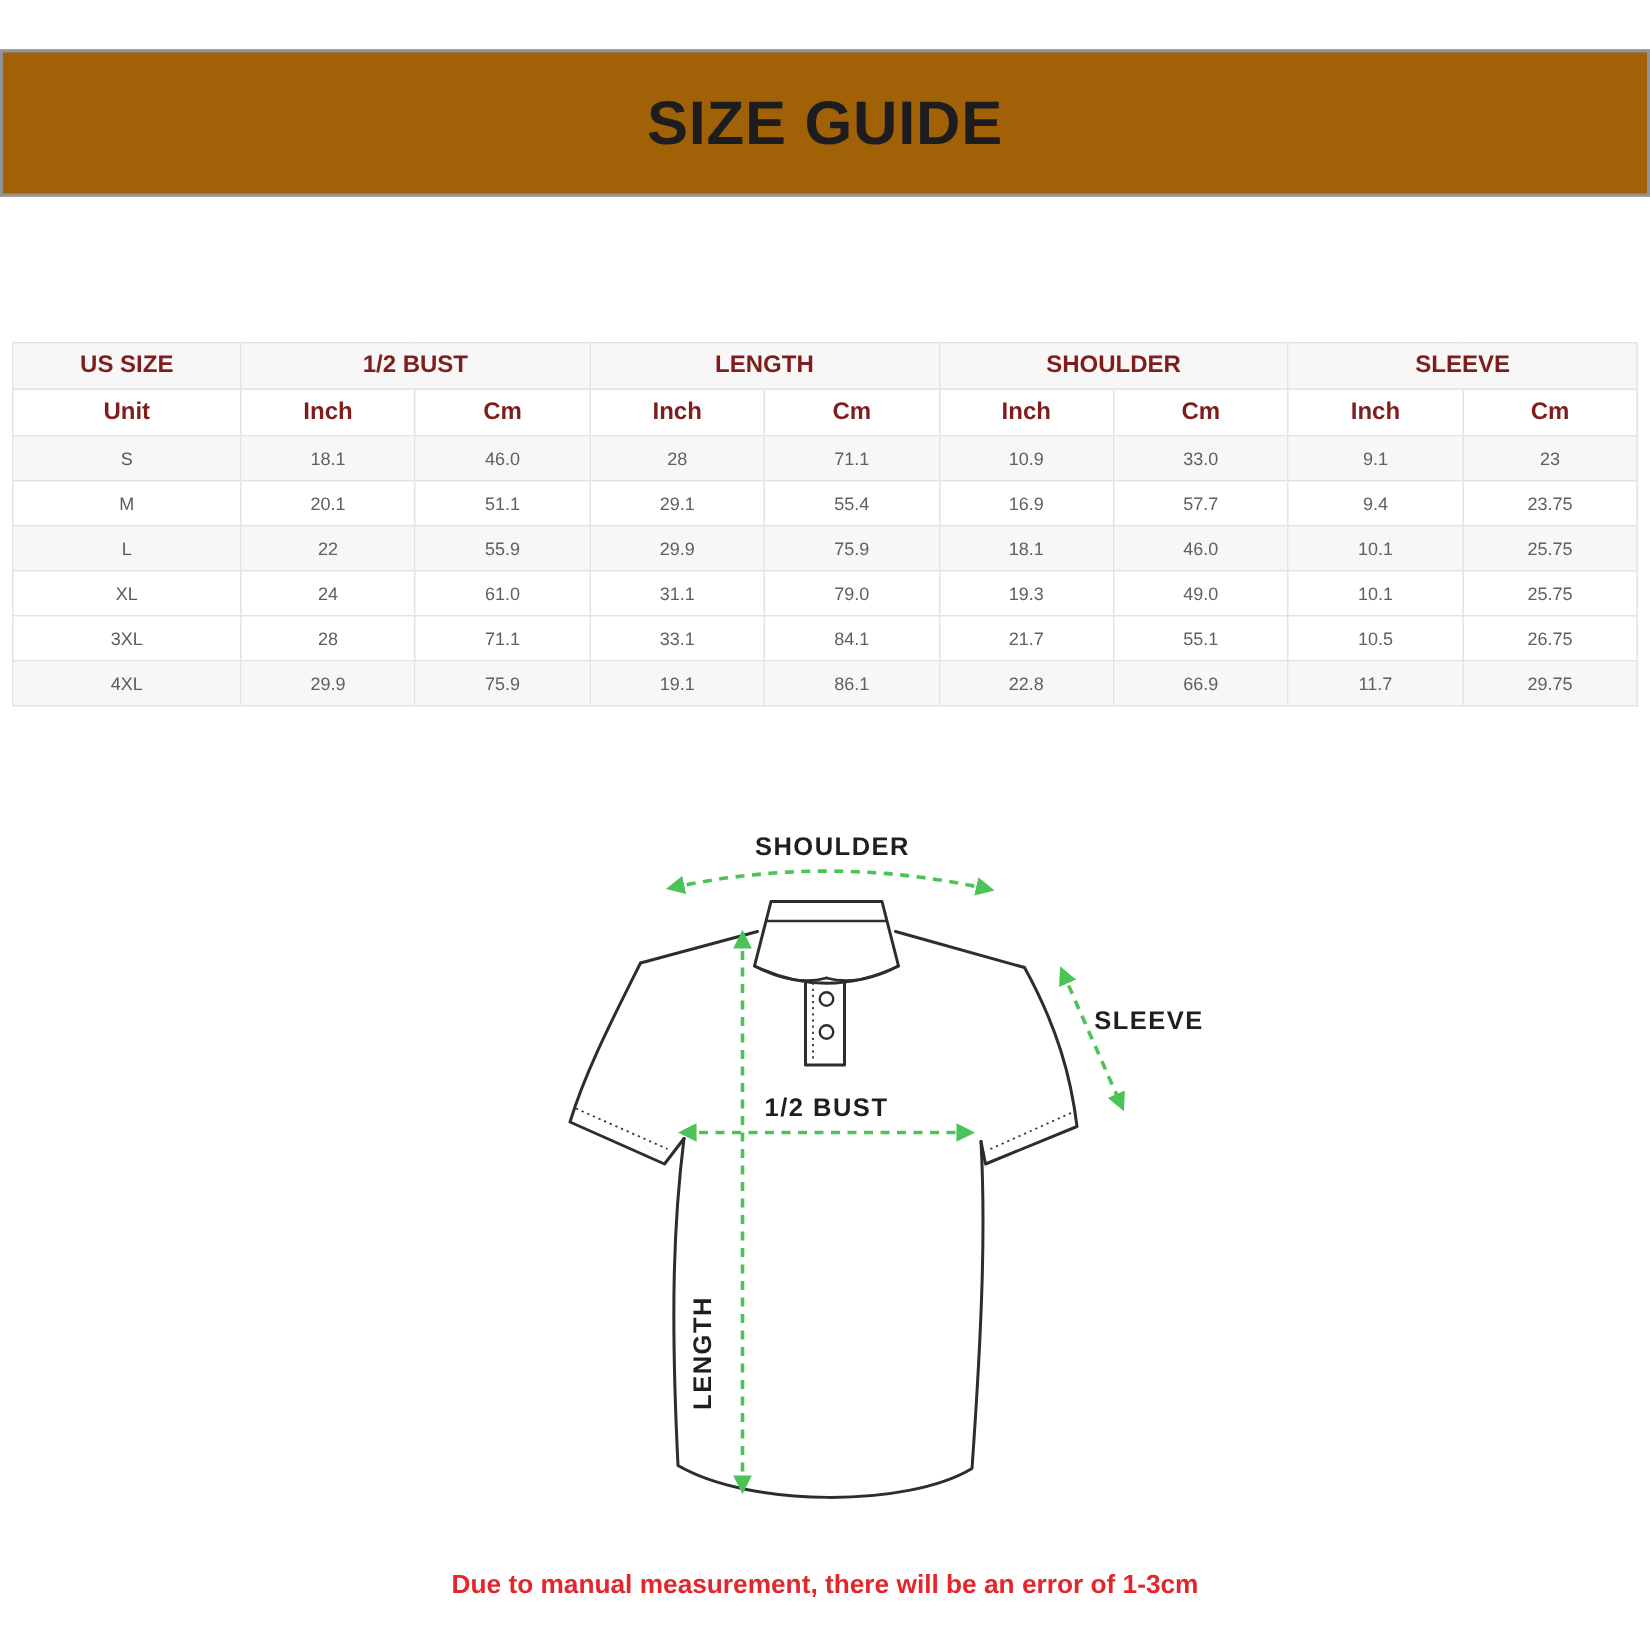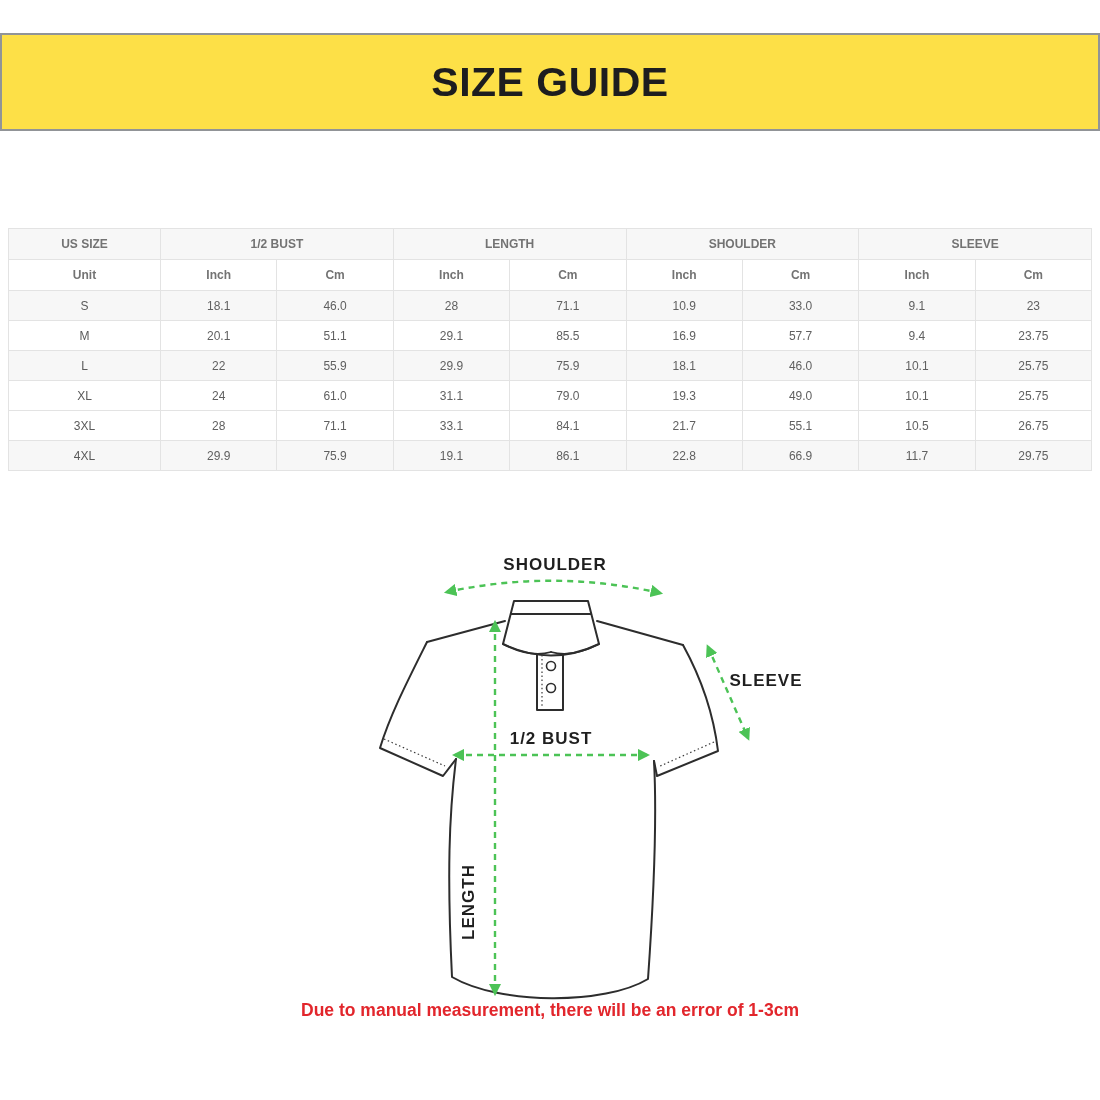--- a/index.html
+++ b/index.html
@@ -1,41 +1,41 @@
 <!DOCTYPE html>
 <html><head>
 <meta charset="utf-8">
 <style>
   html,body{margin:0;padding:0;background:#fff;}
   body{width:1100px;height:1100px;position:relative;font-family:"Liberation Sans","DejaVu Sans",sans-serif;overflow:hidden;}
 
   
-  .banner{position:absolute;left:0;top:33px;width:1096px;height:94px;background:#fde047;
+  .banner{position:absolute;left:0;top:33px;width:1096px;height:94px;background:#a16207;
           border:2px solid #919497;display:flex;align-items:center;justify-content:center;}
   .banner h1{margin:0;font-size:41px;font-weight:800;color:#1d1d1f;letter-spacing:.5px;}
 
   
   .size-table-wrap{position:absolute;left:8px;top:228px;width:1084px;}
   table.size-table{border-collapse:collapse;width:1084px;table-layout:fixed;}
   .size-table td,.size-table th{border:1px solid #e3e3e3;text-align:center;vertical-align:middle;
       font-size:12px;color:#606060;height:27px;padding:1px 2px;overflow:hidden;white-space:nowrap;}
-  .size-table th{font-weight:bold;color:#737373;font-size:12px;height:28px;}
+  .size-table th{font-weight:bold;color:#7f1d1d;font-size:16px;height:28px;}
   tr.group-head th{background:#f7f7f7;}
   tr.unit-row th{background:#ffffff;}
   tr.data-row.striped td{background:#f7f7f7;}
   tr.data-row td:first-child{color:#5a5a5a;}
 
   
   .diagram{position:absolute;left:370px;top:545px;width:470px;height:480px;}
   .diagram svg{display:block;}
   .measure-label{font-family:"Liberation Sans","DejaVu Sans",sans-serif;font-weight:bold;font-size:17px;
       fill:#1f1f1f;letter-spacing:1px;}
 
   
-  .disclaimer{position:absolute;left:0;top:1000px;width:1100px;text-align:center;
+  .disclaimer{position:absolute;left:0;top:1046px;width:1100px;text-align:center;
       font-size:17.5px;font-weight:bold;color:#e2262c;}
 </style>
 </head>
 <body>
 
 <div class="banner">
   <h1>SIZE GUIDE</h1>
 </div>
 
 <div class="size-table-wrap">
@@ -79,21 +79,21 @@
       <td>10.9</td>
       <td>33.0</td>
       <td>9.1</td>
       <td>23</td>
     </tr>
     <tr class="data-row">
       <td>M</td>
       <td>20.1</td>
       <td>51.1</td>
       <td>29.1</td>
-      <td>85.5</td>
+      <td>55.4</td>
       <td>16.9</td>
       <td>57.7</td>
       <td>9.4</td>
       <td>23.75</td>
     </tr>
     <tr class="data-row striped">
       <td>L</td>
       <td>22</td>
       <td>55.9</td>
       <td>29.9</td>

